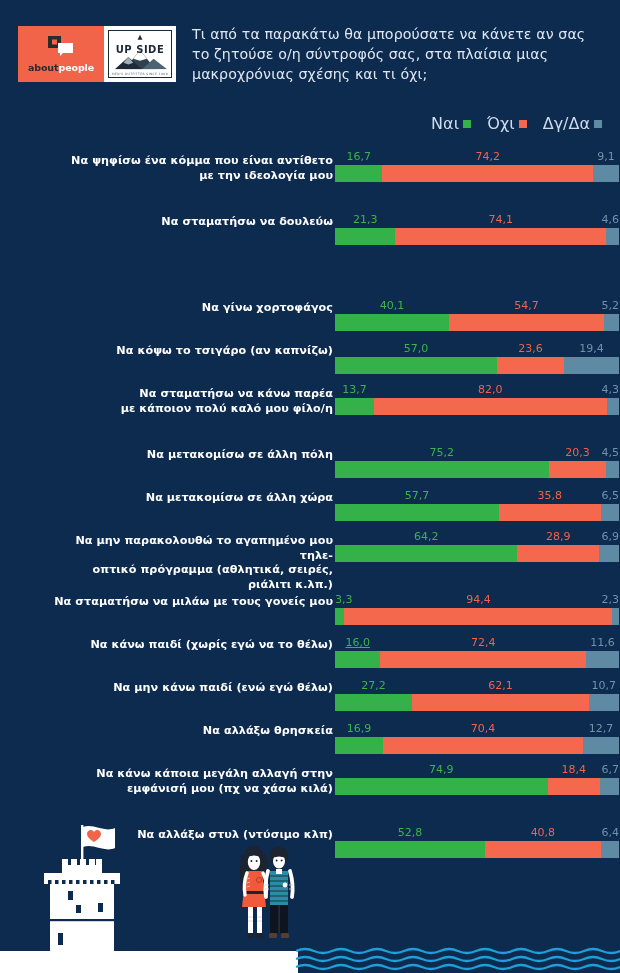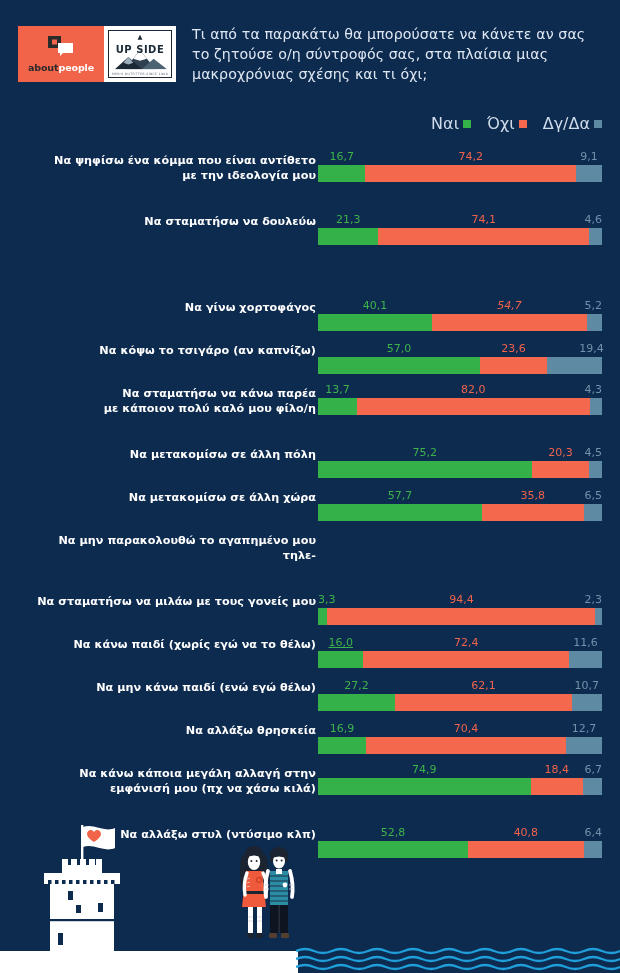--- a/index.html
+++ b/index.html
@@ -65,21 +65,21 @@
   
   .legend {
     position: absolute; right: 18px; top: 114px;
     display: flex; gap: 16px; align-items: center;
   }
   .legend-item { display: flex; align-items: center; gap: 4px; }
   .legend-label { font-size: 16px; color: #cfdcea; }
   .legend-swatch { width: 8px; height: 8px; display: block; }
 
   
-  .chart { position: absolute; left: 0; top: 140px; width: 540px; }
+  .chart { position: absolute; left: 17px; top: 140px; width: 540px; }
   .row { position: relative; width: 620px; }
   .row-label {
     position: absolute; right: 304px; width: 286px;
     text-align: right; color: #ffffff;
     font-size: 11.2px; line-height: 14.5px; font-weight: 700;
     letter-spacing: 0.05px;
   }
   .row-bar-wrap { position: absolute; left: 318px; width: 284px; }
   .value-row {
     position: relative; height: 14px; width: 284px;
@@ -197,39 +197,39 @@
           </div>
         </div>
       </div>
       <div class="row" style="height: 32px; top: 147px; position: absolute;">
         <div class="row-label" style="top: 14px;">
           <div>Να γίνω χορτοφάγος</div>
         </div>
         <div class="row-bar-wrap" style="top: 12px;">
           <div class="value-row">
             <span class="value v-yes" style="left: 56.942px; transform: translateX(-50%);">40,1</span>
-            <span class="value v-no" style="left: 191.558px; transform: translateX(-50%); font-style: italic;">54,7</span>
+            <span class="value v-no" style="left: 191.558px; transform: translateX(-50%);">54,7</span>
             <span class="value v-dk" style="left: auto; transform: none; right: 0px;">5,2</span>
           </div>
           <div class="bar">
             <div class="seg seg-yes" style="width: 113.884px;"></div>
             <div class="seg seg-no" style="width: 155.348px;"></div>
             <div class="seg seg-dk" style="width: 14.768px;"></div>
           </div>
         </div>
       </div>
       <div class="row" style="height: 32px; top: 190px; position: absolute;">
         <div class="row-label" style="top: 14px;">
           <div>Να κόψω το τσιγάρο (αν καπνίζω)</div>
         </div>
         <div class="row-bar-wrap" style="top: 12px;">
           <div class="value-row">
             <span class="value v-yes" style="left: 80.94px; transform: translateX(-50%);">57,0</span>
             <span class="value v-no" style="left: 195.392px; transform: translateX(-50%);">23,6</span>
-            <span class="value v-dk" style="left: 256.452px; transform: translateX(-50%); margin-left: 17px;">19,4</span>
+            <span class="value v-dk" style="left: 256.452px; transform: translateX(-50%);">19,4</span>
           </div>
           <div class="bar">
             <div class="seg seg-yes" style="width: 161.88px;"></div>
             <div class="seg seg-no" style="width: 67.024px;"></div>
             <div class="seg seg-dk" style="width: 55.096px;"></div>
           </div>
         </div>
       </div>
       <div class="row" style="height: 44px; top: 233px; position: absolute;">
         <div class="row-label" style="top: 14px;">
@@ -279,20 +279,33 @@
           <div class="bar">
             <div class="seg seg-yes" style="width: 163.868px;"></div>
             <div class="seg seg-no" style="width: 101.672px;"></div>
             <div class="seg seg-dk" style="width: 18.46px;"></div>
           </div>
         </div>
       </div>
       <div class="row" style="height: 44px; top: 380px; position: absolute;">
         <div class="row-label" style="top: 14px;">
           <div>Να μην παρακολουθώ το αγαπημένο μου τηλε-</div>
+          <div>οπτικό πρόγραμμα (αθλητικά, σειρές, ριάλιτι κ.λπ.)</div>
+        </div>
+        <div class="row-bar-wrap" style="top: 10px;">
+          <div class="value-row">
+            <span class="value v-yes" style="left: 91.164px; transform: translateX(-50%);">64,2</span>
+            <span class="value v-no" style="left: 223.366px; transform: translateX(-50%);">28,9</span>
+            <span class="value v-dk" style="left: auto; transform: none; right: 0px;">6,9</span>
+          </div>
+          <div class="bar">
+            <div class="seg seg-yes" style="width: 182.328px;"></div>
+            <div class="seg seg-no" style="width: 82.076px;"></div>
+            <div class="seg seg-dk" style="width: 19.596px;"></div>
+          </div>
         </div>
       </div>
       <div class="row" style="height: 32px; top: 441px; position: absolute;">
         <div class="row-label" style="top: 14px;">
           <div>Να σταματήσω να μιλάω με τους γονείς μου</div>
         </div>
         <div class="row-bar-wrap" style="top: 12px;">
           <div class="value-row">
             <span class="value v-yes" style="left: 0px; transform: none;">3,3</span>
             <span class="value v-no" style="left: 143.42px; transform: translateX(-50%);">94,4</span>

